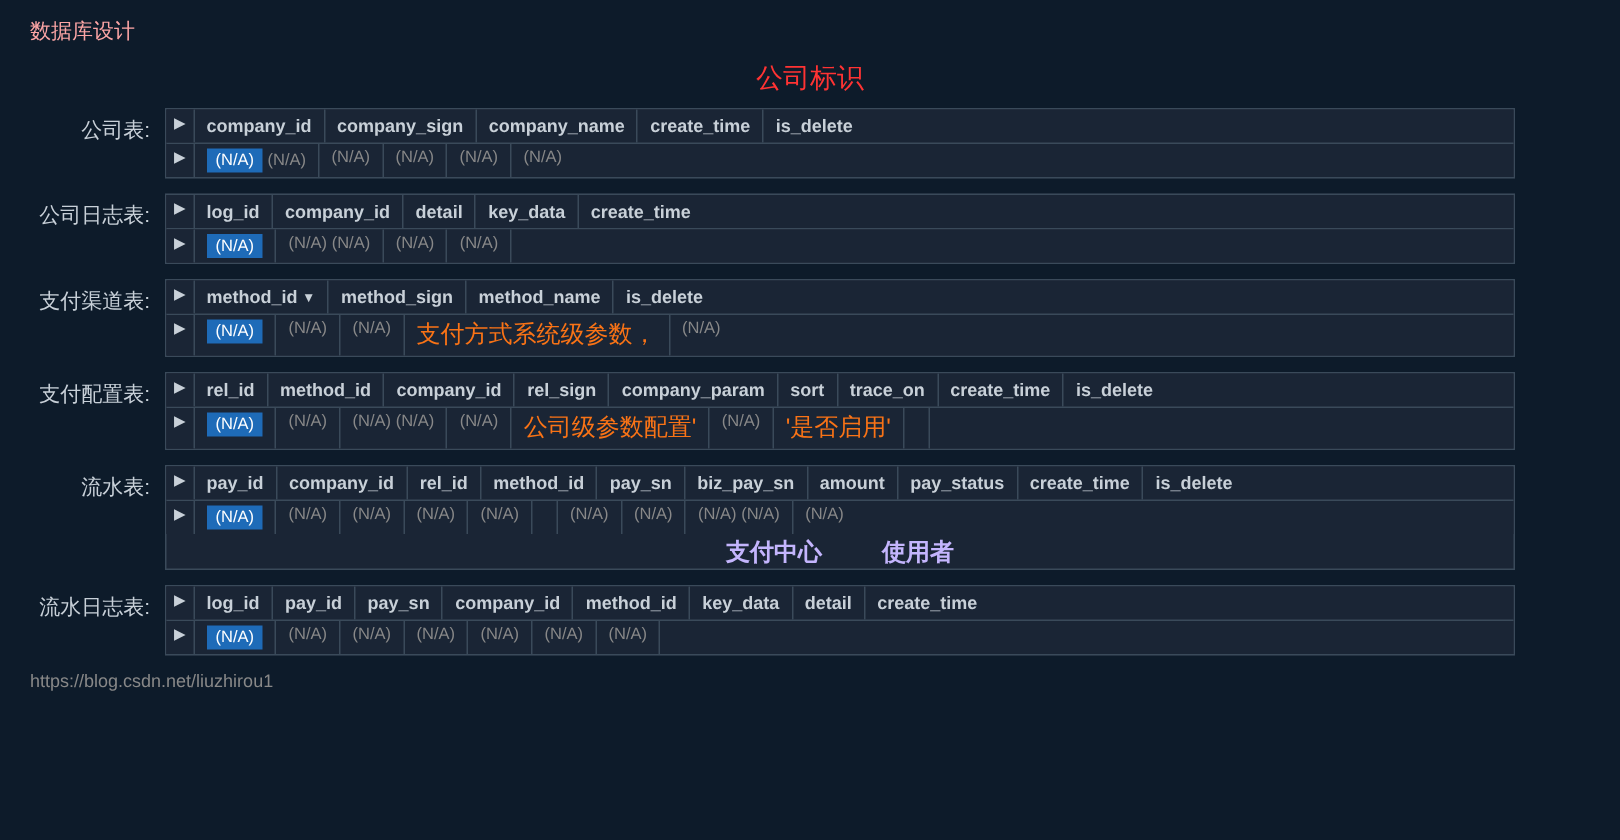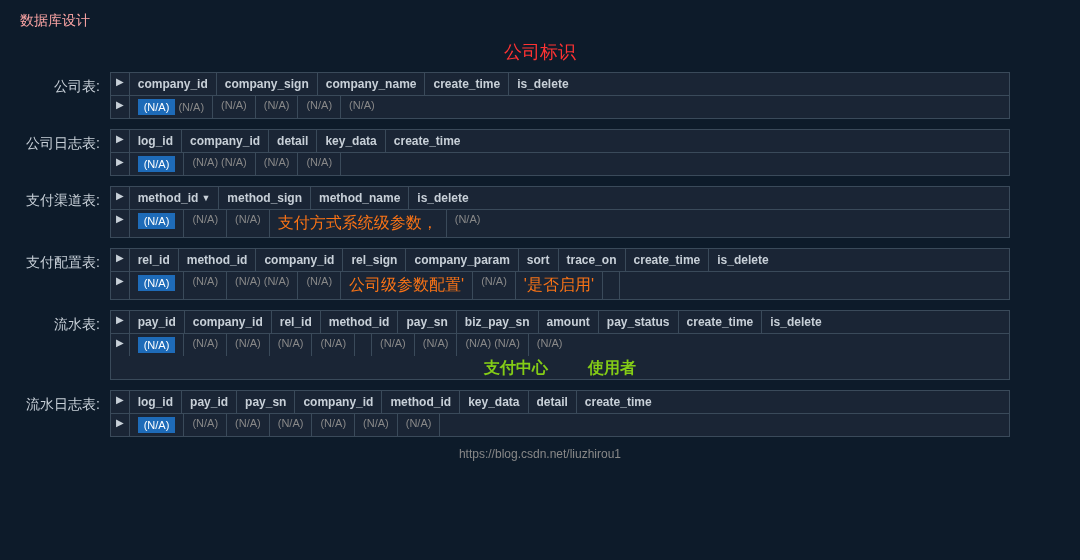--- a/index.html
+++ b/index.html
@@ -98,26 +98,26 @@
       color: #f97316;
       font-size: 16px;
     }
     .center-annotations {
       display: flex;
       justify-content: center;
       gap: 40px;
       margin-top: 2px;
     }
     .annotation-red {
-      color: #84cc16;
+      color: #c4b5fd;
       font-size: 16px;
       font-weight: bold;
     }
     .footer-link {
-      text-align: center;
+      text-align: left;
       color: #888;
       font-size: 12px;
       margin-top: 8px;
     }
   </style>
 </head>
 <body>
 
 <div class="page-title">数据库设计</div>
 <div class="center-label">公司标识</div>

